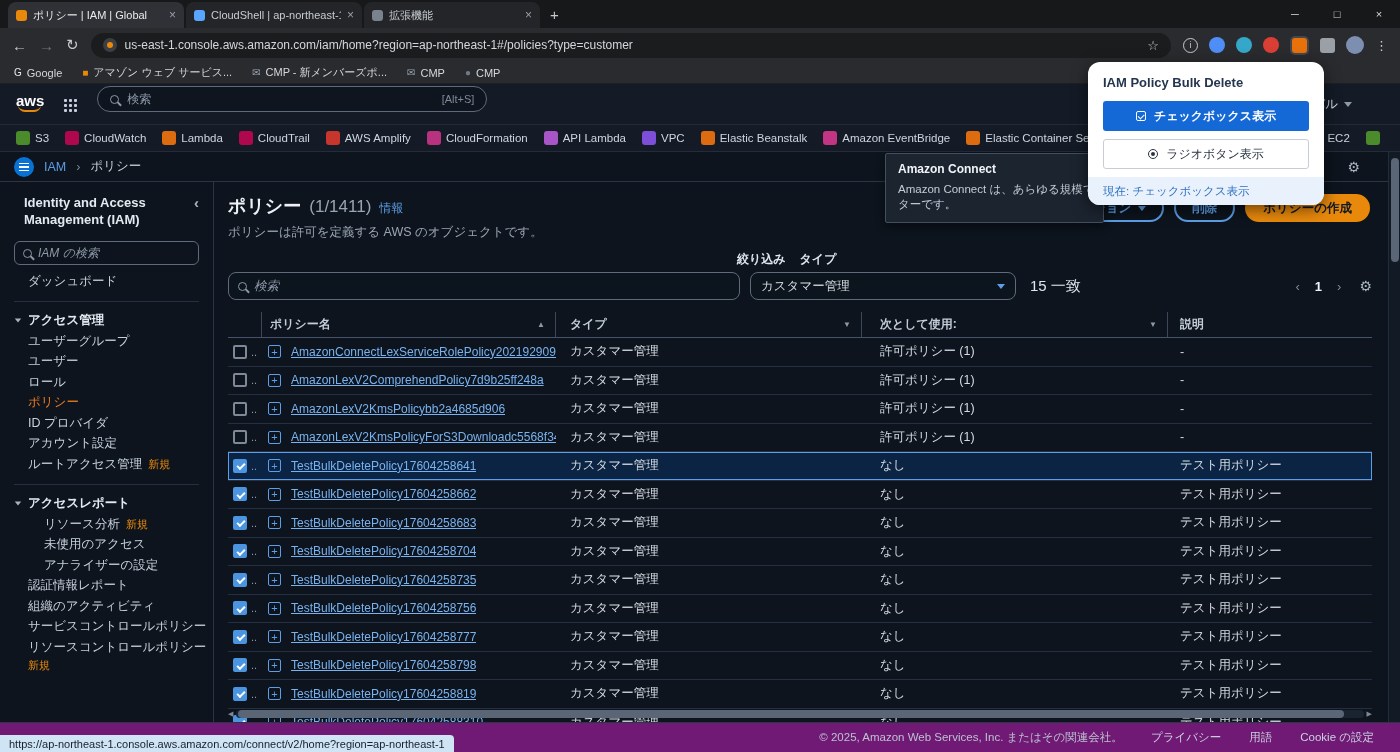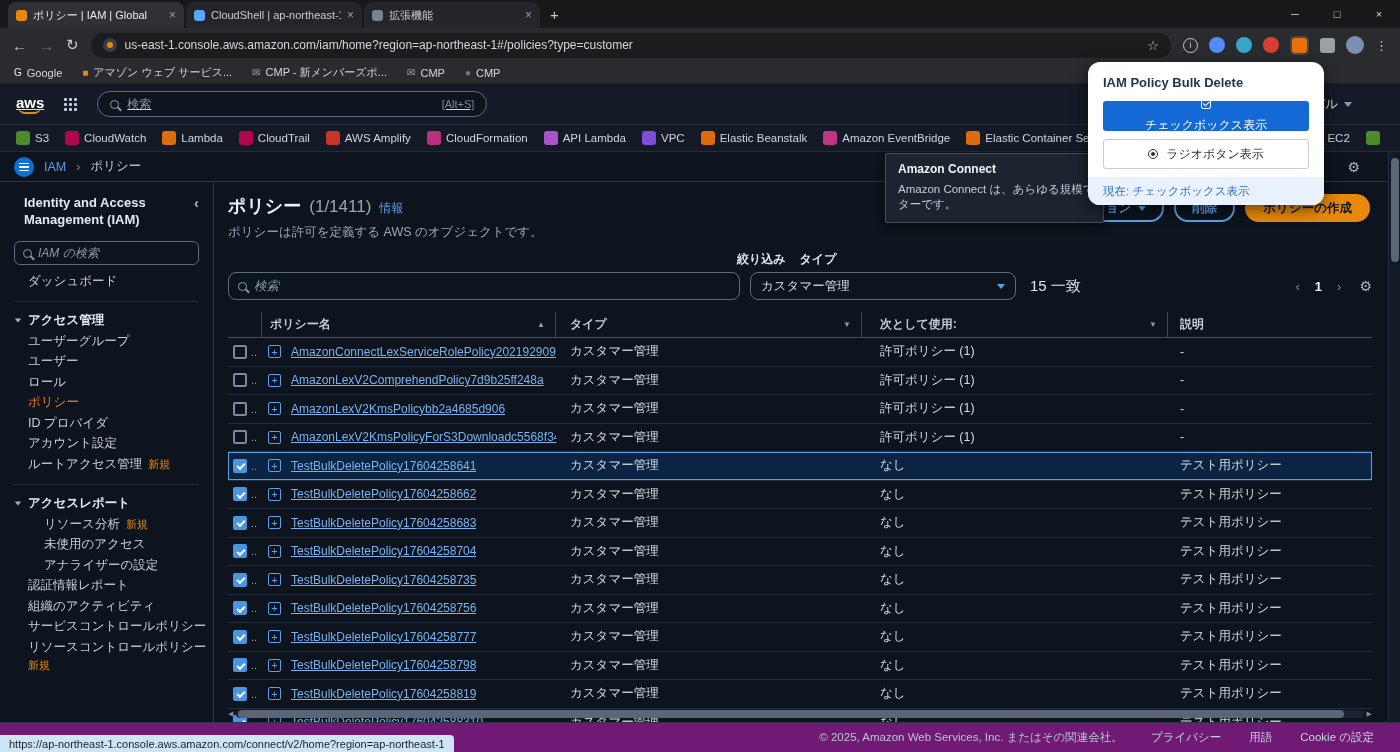--- a/index.html
+++ b/index.html
@@ -33,21 +33,21 @@
   .ext-square { width:15px; height:15px; border-radius:3px; }
   .puzzle { width:15px; height:15px; border-radius:3px; background:#9aa0a6; }
   .avatar { width:18px; height:18px; border-radius:50%; background:#7d8fb0; }
   .menu-dots { color:#c6cad0; font-size:13px; }
 
   .bookmarks { position:absolute; top:62px; left:0; right:0; height:22px; background:#2a2b2e; border-bottom:1px solid #1f2022; display:flex; align-items:center; gap:20px; padding:0 14px; }
   .bookmark { display:flex; align-items:center; gap:5px; font-size:11px; color:#d3d7dc; white-space:nowrap; }
   .bm-icon { font-size:10px; }
 
   
-  .awsheader { position:absolute; top:84px; left:0; right:0; height:40px; background:#141b26; display:flex; align-items:center; gap:20px; padding:0 16px;text-decoration:underline; }
+  .awsheader { position:absolute; top:84px; left:0; right:0; height:40px; background:#141b26; display:flex; align-items:flex-end; gap:20px; padding:12px 16px; }
   .aws-logo { color:#fff; font-weight:bold; font-size:15px; position:relative; padding-bottom:3px; }
   .aws-logo::after { content:""; position:absolute; left:2px; right:3px; bottom:0; height:5px; border-bottom:2px solid #e8890c; border-radius:0 0 10px 10px; }
   .grid-icon { width:13px; height:13px; position:relative; }
   .grid-icon i { position:absolute; width:3px; height:3px; background:#c6d0dc; border-radius:1px; left:0; top:0;
     box-shadow:5px 0 #c6d0dc,10px 0 #c6d0dc,0 5px #c6d0dc,5px 5px #c6d0dc,10px 5px #c6d0dc,0 10px #c6d0dc,5px 10px #c6d0dc,10px 10px #c6d0dc; }
   .aws-search { width:390px; height:26px; border:1px solid #5f6b7a; border-radius:14px; background:#0e151f; display:flex; align-items:center; gap:8px; padding:0 12px; font-size:12px; color:#8d99a8; }
   .alt-s { margin-left:auto; font-size:11px; color:#7d8998; }
   .mag { width:9px; height:9px; border:1.5px solid #8d99a8; border-radius:50%; position:relative; flex:none; }
   .mag::after { content:""; position:absolute; width:5px; height:1.5px; background:#8d99a8; transform:rotate(45deg); right:-4px; bottom:-2px; }
   .region { position:absolute; right:48px; top:12px; display:flex; align-items:center; gap:6px; font-size:12.5px; color:#d4dae2; }
@@ -148,21 +148,21 @@
   .statusbar { position:absolute; left:0; bottom:0; height:17px; background:#cfe4f5; color:#17212c; font-size:11px; display:flex; align-items:center; padding:0 9px; border-top-right-radius:4px; z-index:60; white-space:nowrap; }
 
   
   .svc-tooltip { position:absolute; left:885px; top:153px; width:219px; background:#1c2430; border:1px solid #424f61; border-radius:2px; padding:8px 12px 10px; z-index:50; box-shadow:0 3px 10px rgba(0,0,0,.45); }
   .tt-title { font-size:12px; font-weight:bold; color:#f1f4f8; margin-bottom:6px; }
   .tt-line { font-size:11.5px; color:#c2ccd8; line-height:15px; white-space:nowrap; overflow:hidden; }
 
   .popup { position:absolute; left:1088px; top:62px; width:236px; background:#fff; border-radius:12px; box-shadow:0 4px 16px rgba(0,0,0,.55); z-index:100; overflow:hidden; }
   .popup-title { padding:13px 15px 11px; font-size:13px; font-weight:bold; color:#24364f; }
   .popup-btn { margin:0 15px 8px; height:30px; border-radius:3px; display:flex; align-items:center; justify-content:center; gap:8px; font-size:12px; }
-  .popup-btn.primary { background:#1569d6; color:#fff; font-weight:normal;flex-direction:column; }
+  .popup-btn.primary { background:#1569d6; color:#fff; font-weight:bold; }
   .popup-btn.secondary { background:#fff; border:1px solid #c8cdd3; color:#2b3440; }
   .pi-check { width:10px; height:10px; border:1.5px solid #fff; border-radius:2px; position:relative; flex:none; }
   .pi-check::after { content:""; position:absolute; left:1px; top:1.5px; width:5px; height:2.5px; border-left:1.5px solid #fff; border-bottom:1.5px solid #fff; transform:rotate(-45deg); }
   .pi-radio { width:10px; height:10px; border:1.5px solid #2b3440; border-radius:50%; position:relative; flex:none; }
   .pi-radio::after { content:""; position:absolute; inset:2px; border-radius:50%; background:#2b3440; }
   .popup-current { margin-top:6px; background:#e9f2fc; height:28px; display:flex; align-items:center; padding:0 15px; font-size:11.5px; color:#2e6fc1; }
 </style>
 </head>
 <body>
 

